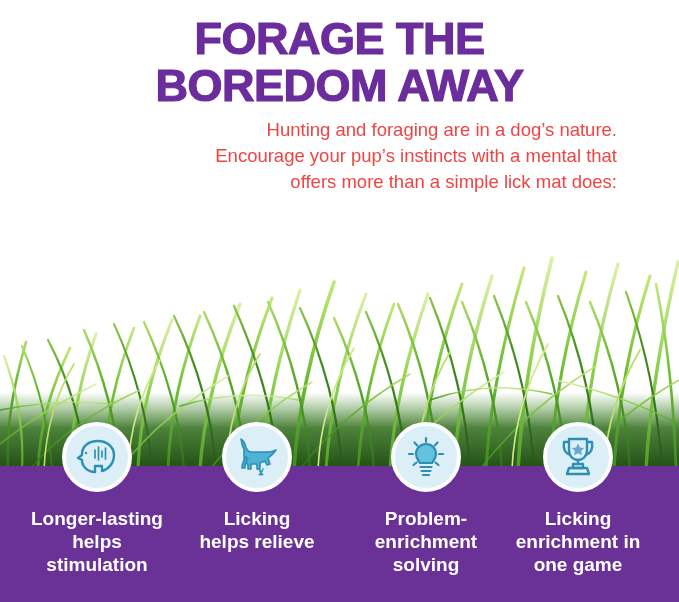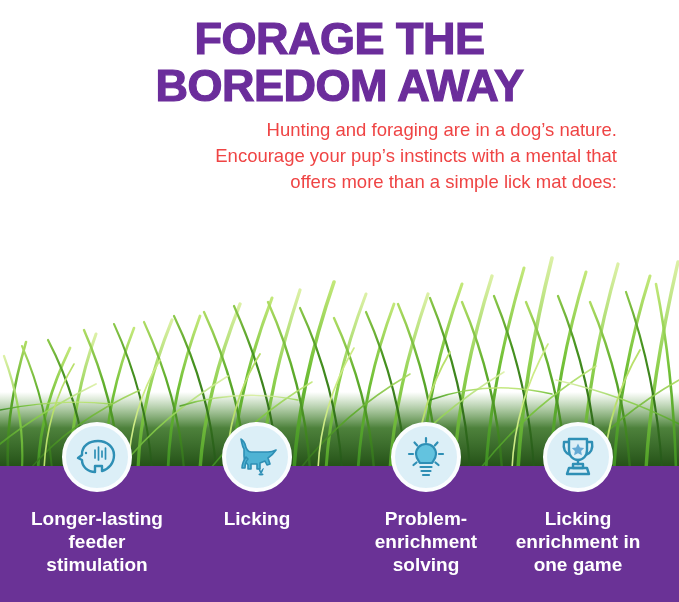--- a/index.html
+++ b/index.html
@@ -268,40 +268,41 @@
           <g fill="none" stroke="#2E8FB5" stroke-width="1.7" stroke-linecap="round">
             <path d="M19 20 L 19 12"></path>
             <path d="M22.5 22 L 22.5 9"></path>
             <path d="M26 19 L 26 13"></path>
             <path d="M29.5 21 L 29.5 10"></path>
           </g>
         </svg>
       </div>
       <div class="feature-label">
         <span class="lbl-line">Longer-lasting</span>
-        <span class="lbl-line">feeder</span>
+        <span class="lbl-line">helps</span>
         <span class="lbl-line">stimulation</span>
       </div>
     </div>
 
     <div class="feature f1">
       <div class="badge-circle">
         <svg width="44" height="38" viewBox="0 0 44 38" aria-hidden="true">
           <g fill="#4EB3D4" stroke="#2E8FB5" stroke-width="1.6" stroke-linejoin="round">
             <path d="M10 6 C 9 3, 7 2, 6 1 C 7 5, 7 8, 9 11 L 9 18 C 9 22, 11 25, 13 27 L 13 31 L 16 31 L 16 26 L 22 26 L 22 31 L 25 31 L 25 25 L 30 23 L 32 27 L 35 26 L 33 20 C 36 18, 39 15, 41 12 C 39 13, 36 14, 33 14 L 16 14 C 13 14, 11 11, 10 6 Z"></path>
             <path d="M11 19 C 9 22, 7 26, 7 30 L 10 30 C 10 26, 11 23, 13 21 Z"></path>
           </g>
           <g fill="#2E8FB5" stroke="none">
             <path d="M26 33 C 25 31, 24 30, 23 30 C 24 32, 24 34, 26 36 C 28 34, 28 32, 29 30 C 28 30, 27 31, 26 33 Z"></path>
             <ellipse cx="26" cy="36.4" rx="2.6" ry="1.1"></ellipse>
           </g>
         </svg>
       </div>
       <div class="feature-label">
         <span class="lbl-line">Licking</span>
+        <span class="lbl-line">helps relieve</span>
       </div>
     </div>
 
     <div class="feature f2">
       <div class="badge-circle">
         <svg width="40" height="42" viewBox="0 0 40 42" aria-hidden="true">
           <g fill="none" stroke="#2E8FB5" stroke-width="2.2" stroke-linecap="round">
             <path d="M20 2 L 20 6"></path>
             <path d="M8.5 6.5 L 11.2 9.5"></path>
             <path d="M31.5 6.5 L 28.8 9.5"></path>

